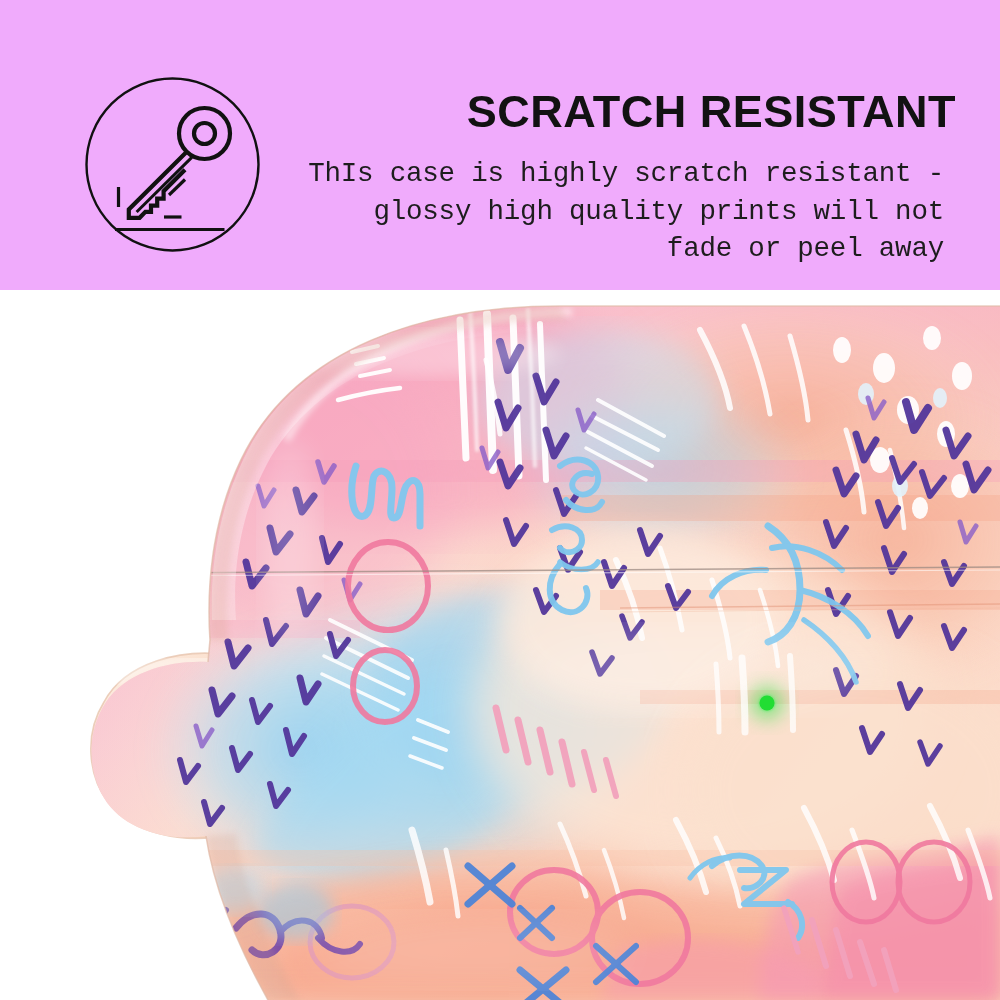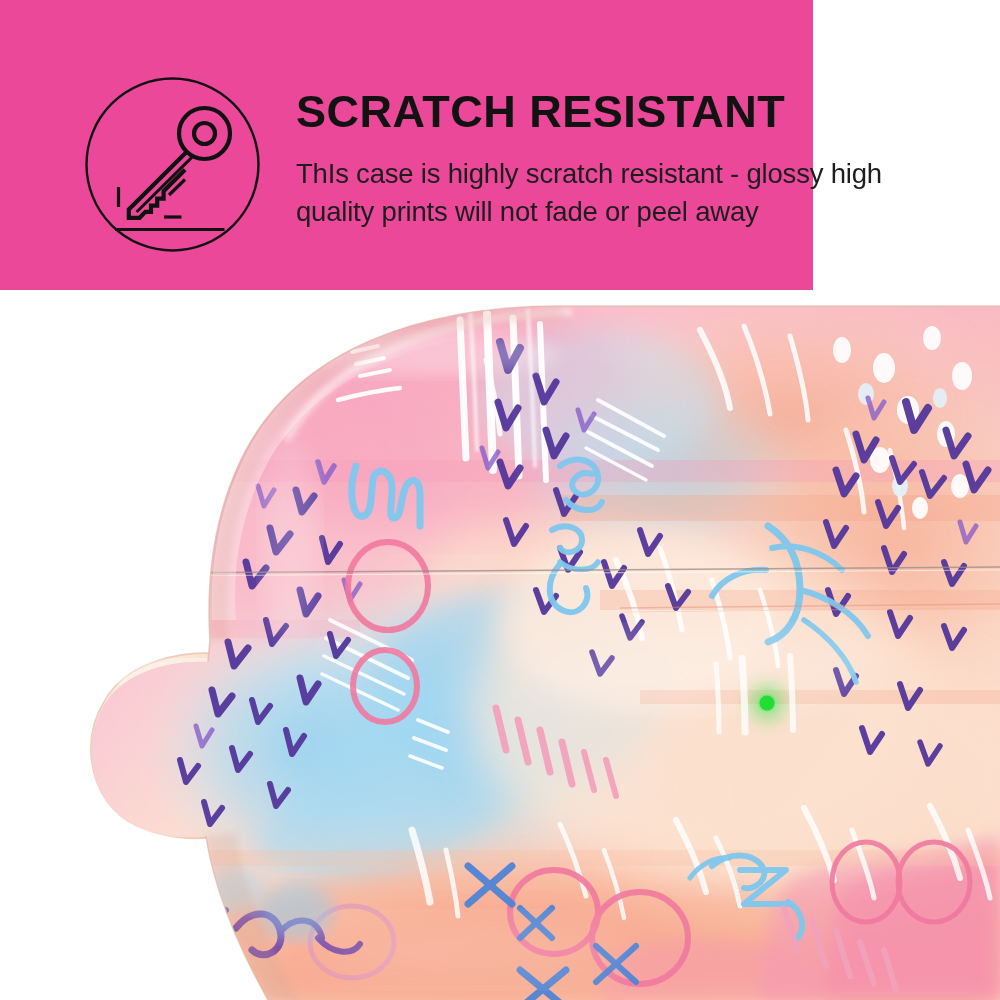--- a/index.html
+++ b/index.html
@@ -8,22 +8,23 @@
     background:#ffffff;
     font-family:"Liberation Sans", sans-serif;
     overflow:hidden;
     position:relative;
   }
 
   
   #feature-header {
     position:absolute;
     left:0; top:0;
-    width:813px; height:290px;
-    background:#ec4899;
+    width:1000px; height:290px;
+    background:#f0abfc;
+    text-align:right;
   }
 
   #feature-icon-badge {
     position:absolute;
     left:84px; top:76px;
     width:177px; height:177px;
   }
   #feature-icon-badge svg { display:block; width:177px; height:177px; }
 
   #feature-text-block {
@@ -37,21 +38,21 @@
     font-size:45px;
     font-weight:bold;
     letter-spacing:0.5px;
     color:#121212;
     line-height:1.05;
     white-space:nowrap;
   }
 
   #feature-subtitle {
     margin-top:20px;
-    font-family:Liberation Sans, sans-serif;
+    font-family:Liberation Mono, monospace;
     font-size:27.5px;
     font-weight:400;
     color:#1d1d1d;
     line-height:1.36;
     letter-spacing:-0.2px;
     max-width:648px;
   }
 
   
   #product-photo {

